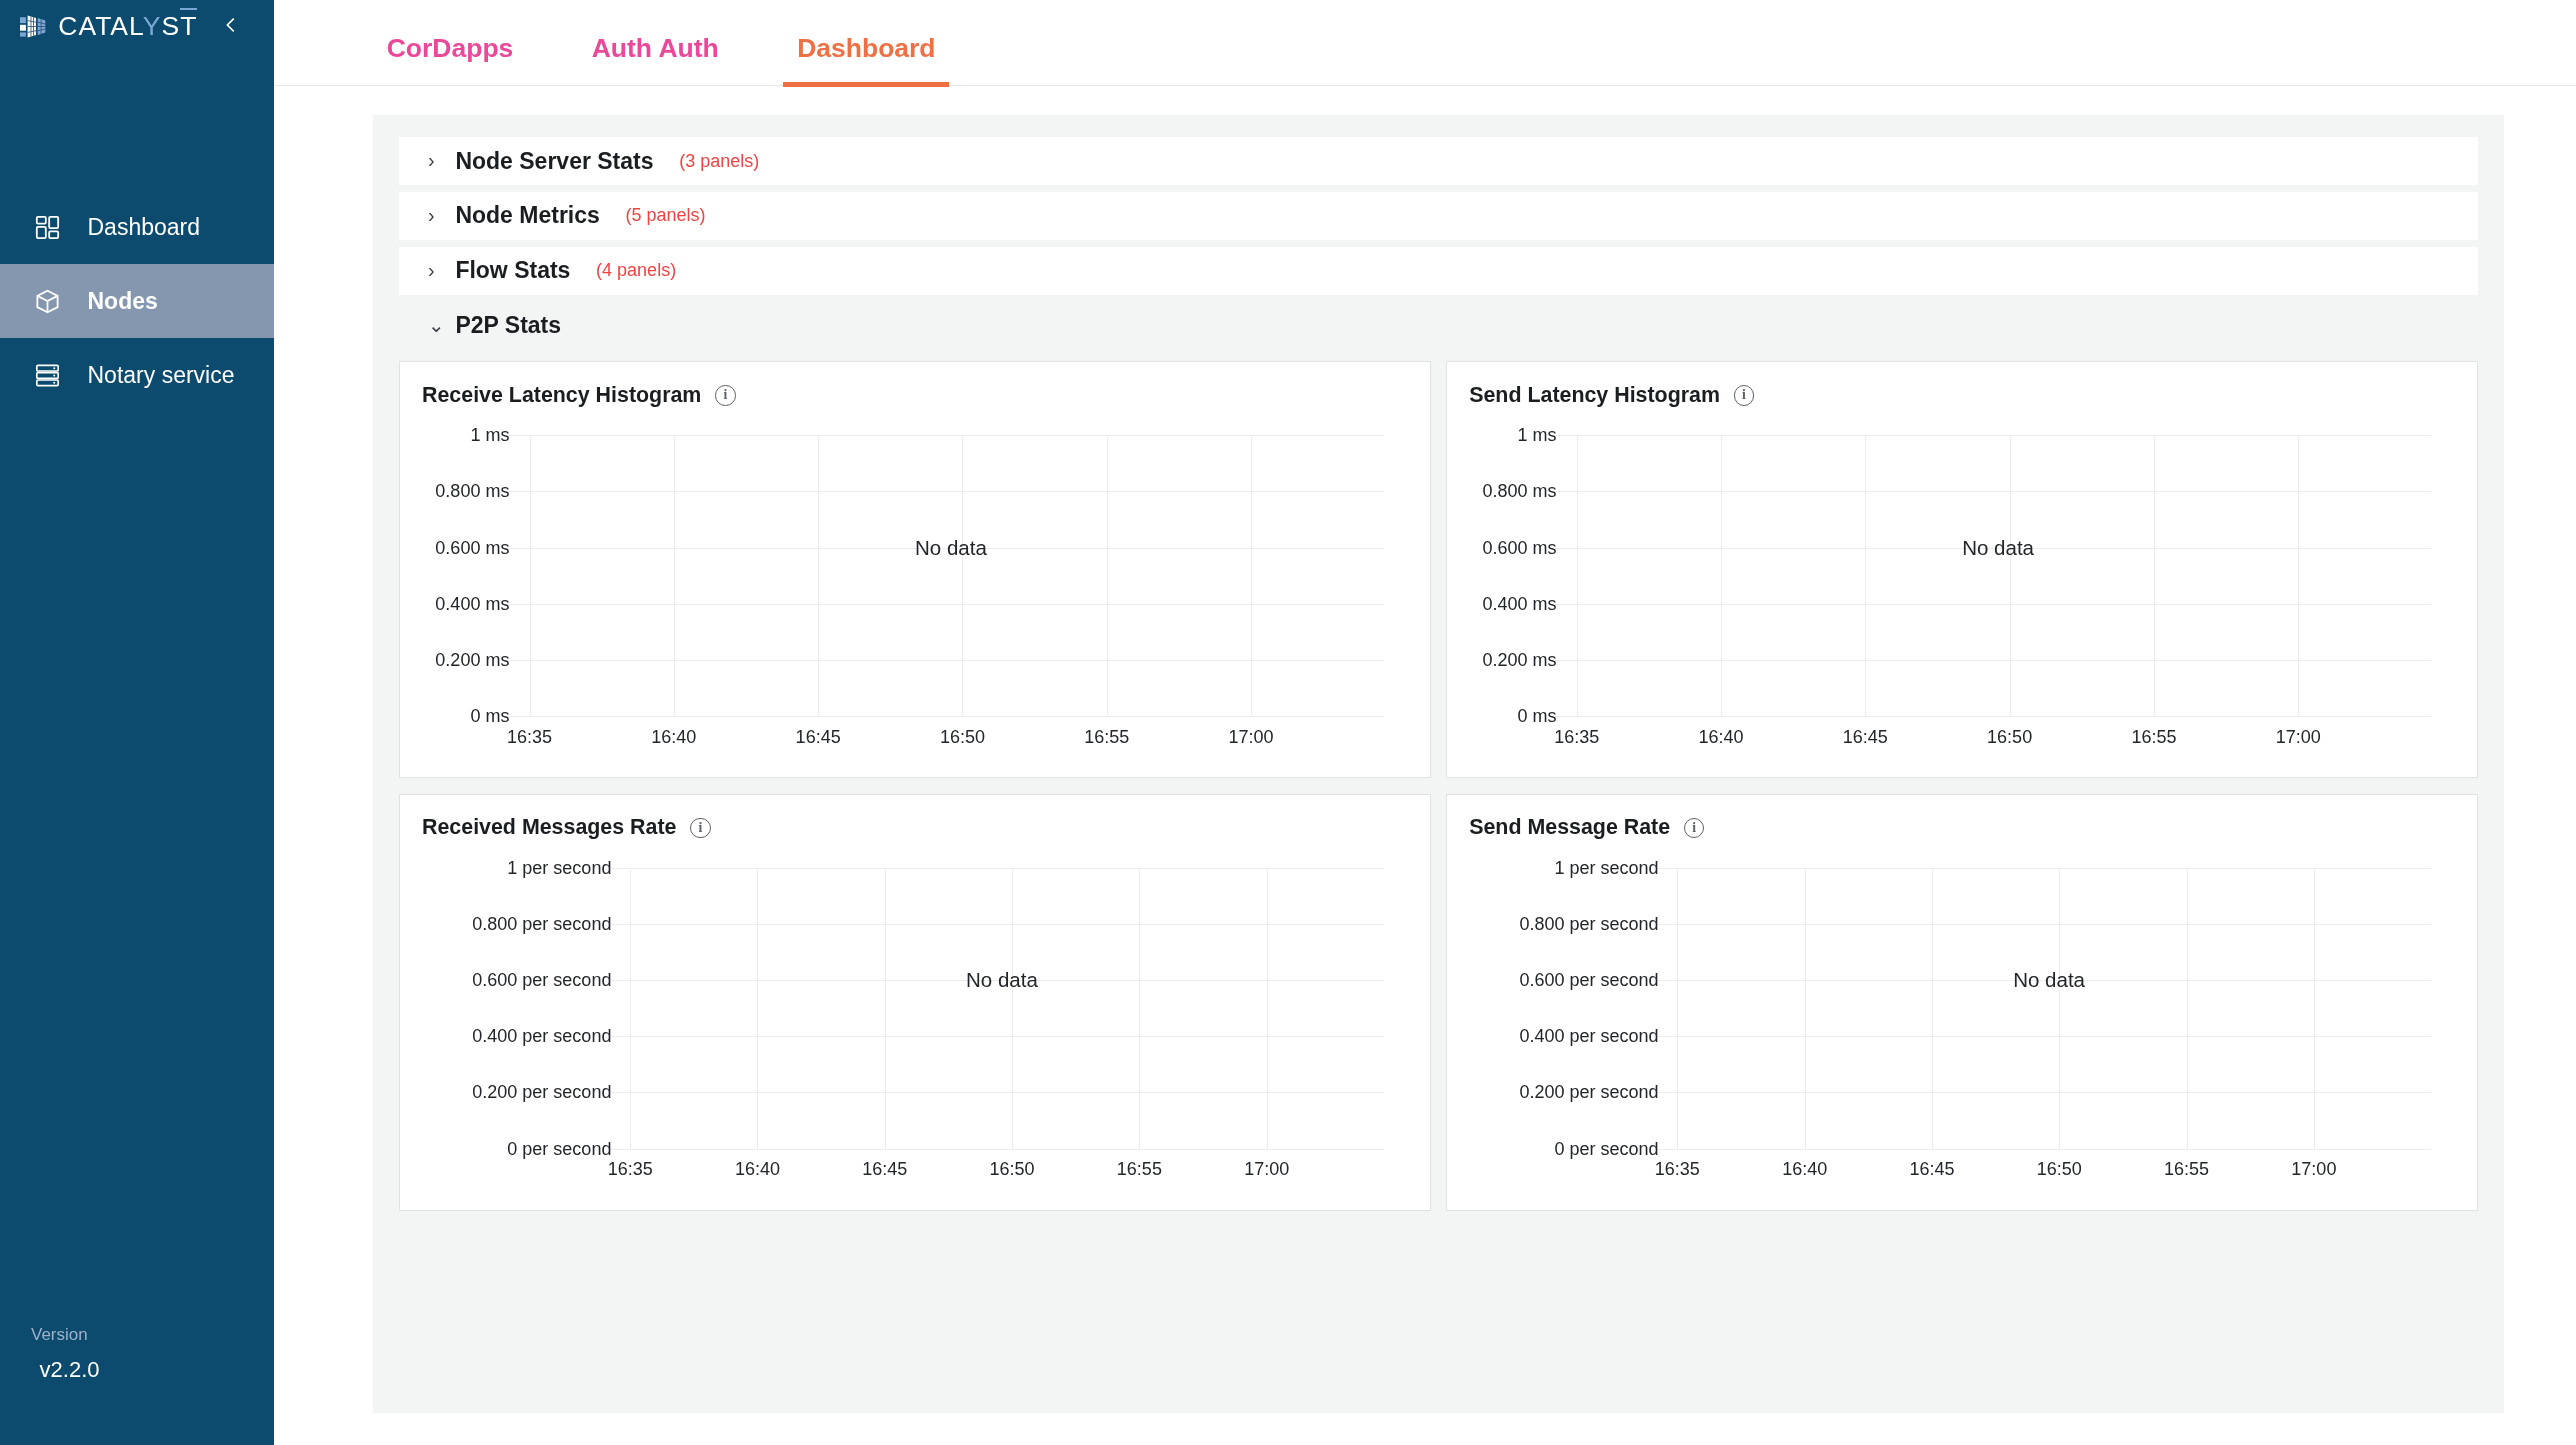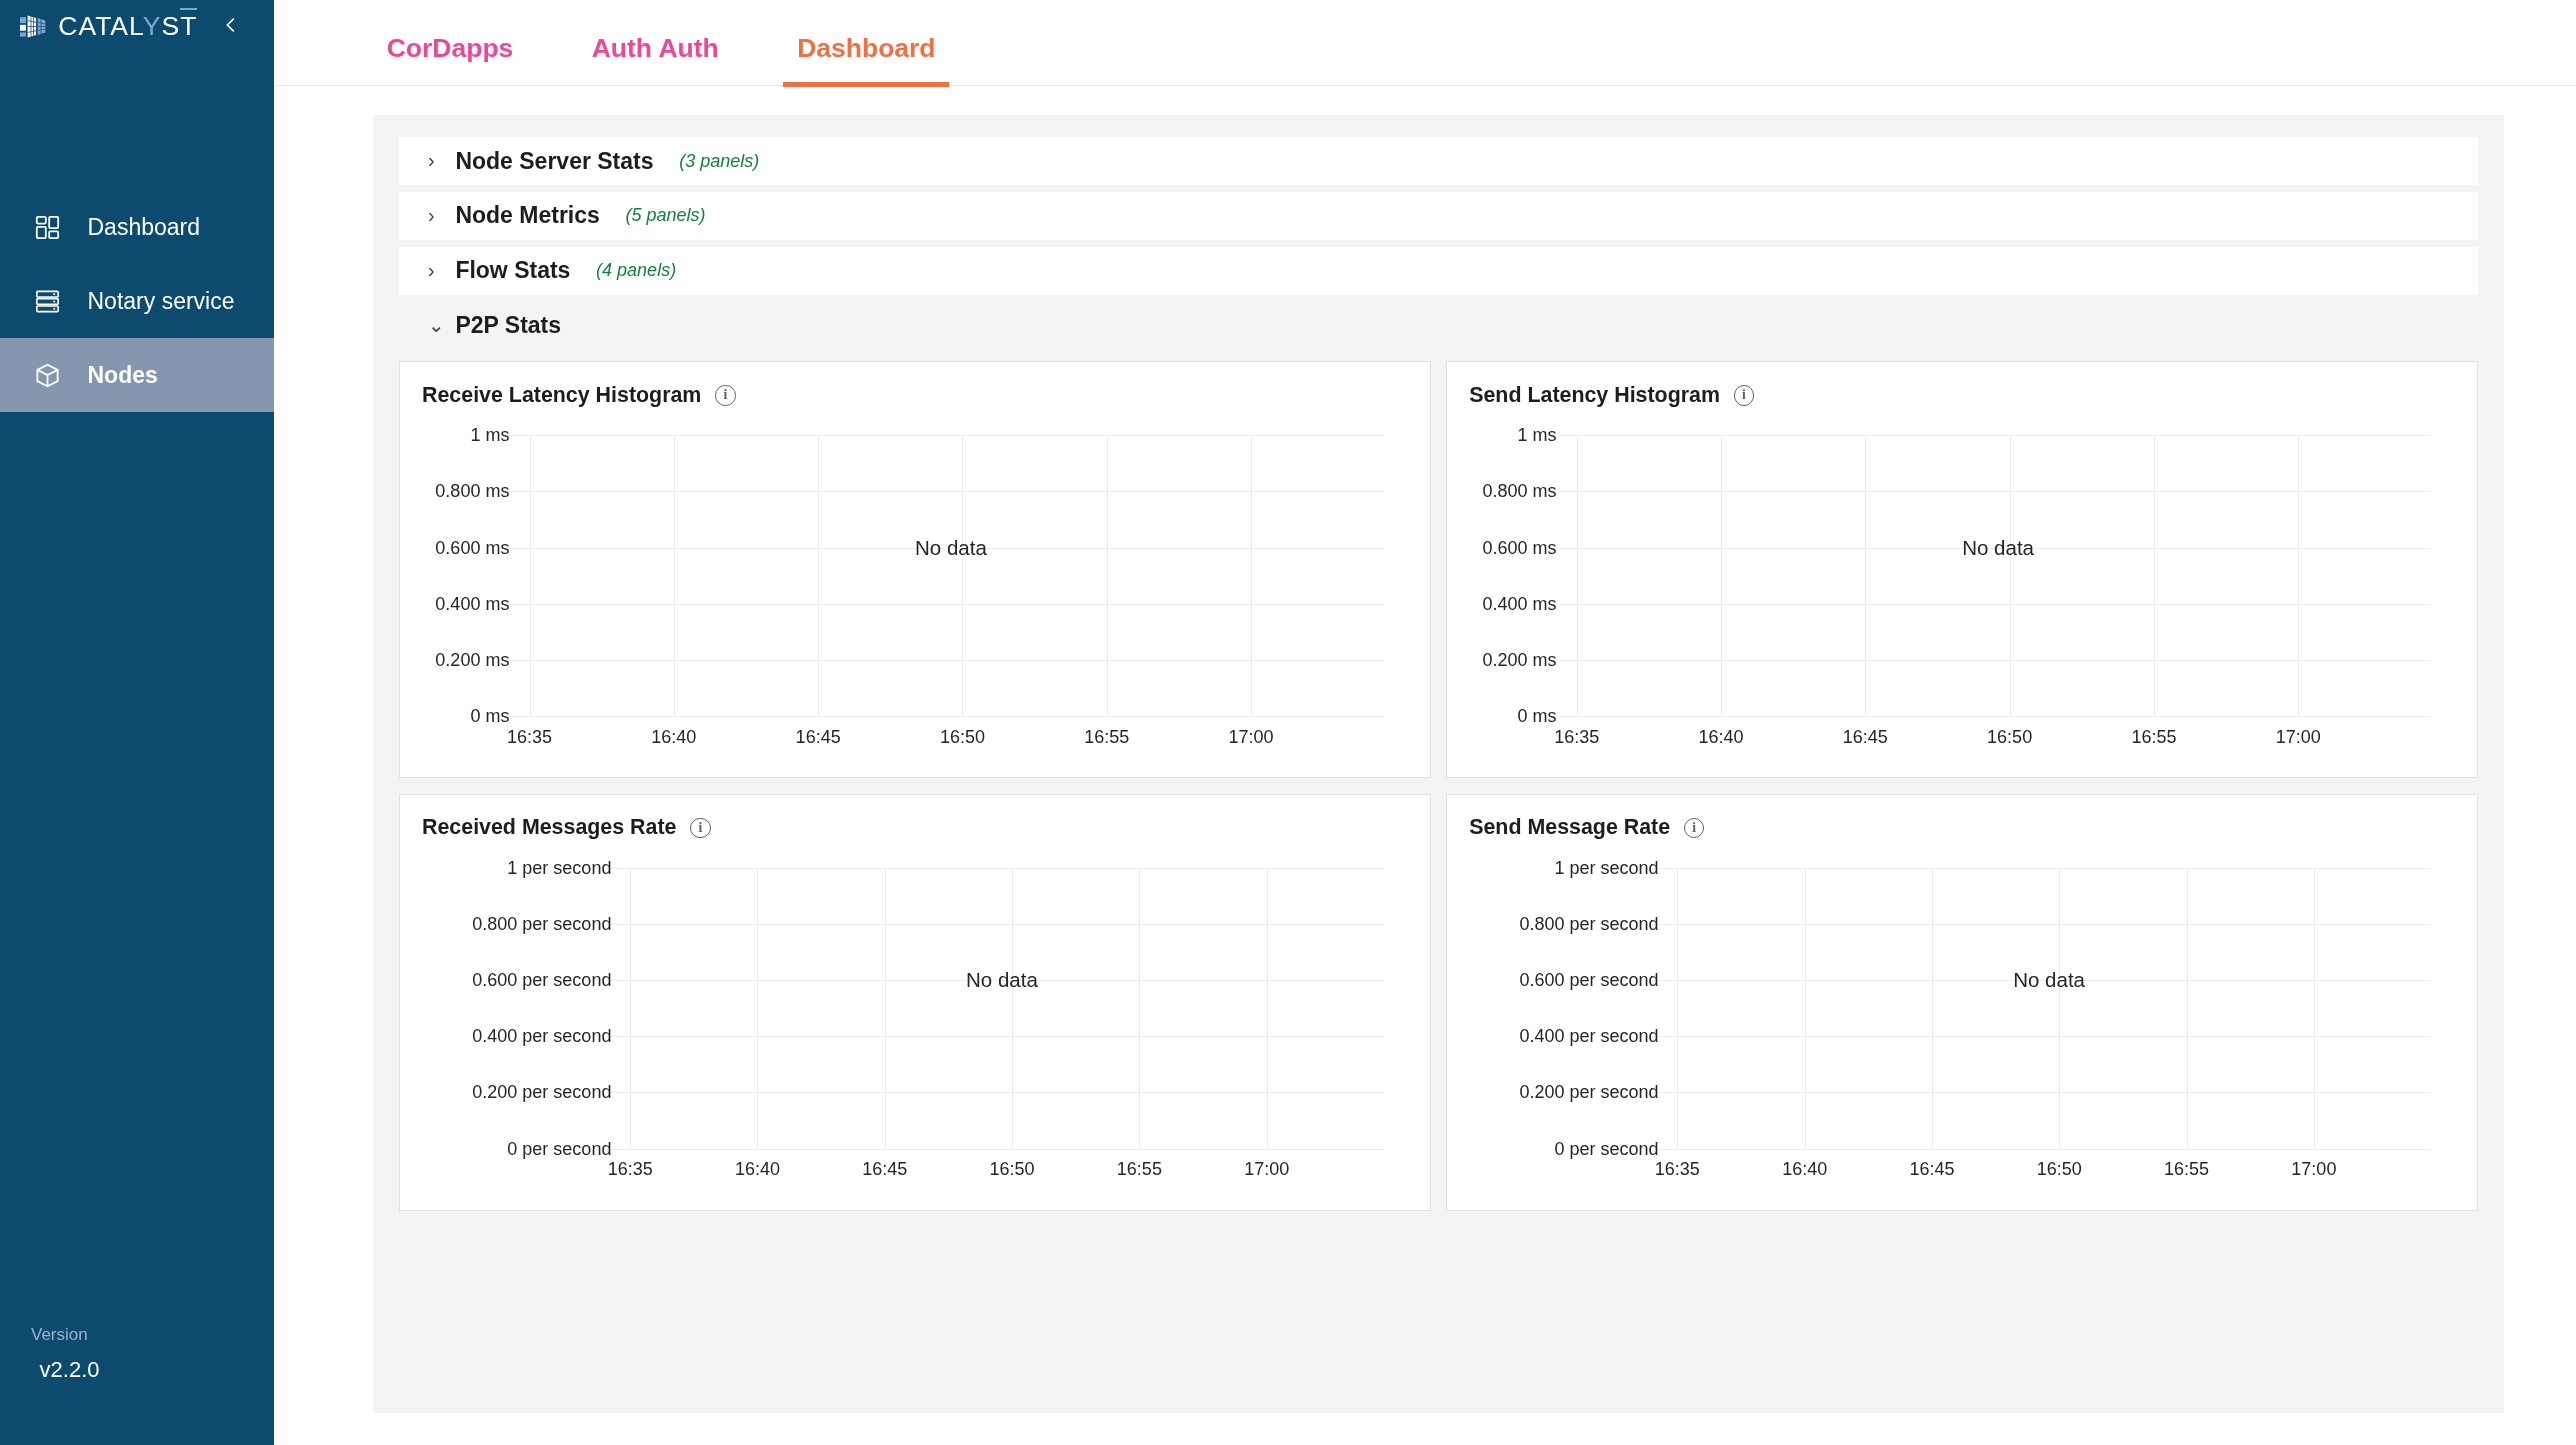--- a/index.html
+++ b/index.html
@@ -100,21 +100,21 @@
     height: 48px;
     display: flex; align-items: center;
     padding-left: 29px;
     gap: 13.7px;
     margin-bottom: 6.8px;
     cursor: pointer;
   }
   .acc-row.expanded { background: transparent; margin-bottom: 0; }
   .chev { font-size: 19.7px; color: #3a3f44; width: 13.7px; line-height: 1; }
   .acc-title { font-size: 23px; font-weight: 700; color: #1b1e21; white-space: nowrap; }
-  .acc-count { font-size: 18px; font-style: italic; color: #15803d; margin-left: 12px; white-space: nowrap; }
+  .acc-count { font-size: 18px; color: #ef4444; margin-left: 12px; white-space: nowrap; }
 
   
   .panel-grid {
     display: grid;
     grid-template-columns: 1fr 1fr;
     gap: 15.4px 15.4px;
     margin-top: 12px;
   }
   .panel {
     background: #ffffff;
@@ -211,43 +211,43 @@
           <svg viewBox="0 0 24 24" width="27" height="27" fill="none" stroke="#ffffff" stroke-width="1.6">
             <rect x="2.5" y="2.5" width="8" height="6" rx="1"></rect>
             <rect x="13.5" y="2.5" width="8" height="10" rx="1"></rect>
             <rect x="2.5" y="11.5" width="8" height="10" rx="1"></rect>
             <rect x="13.5" y="15.5" width="8" height="6" rx="1"></rect>
           </svg>
         </span>
         <span class="nav-label">Dashboard</span>
       </div>
 
+      <div class="nav-item active">
+        <span class="nav-icon">
+          <svg viewBox="0 0 24 24" width="27" height="27" fill="none" stroke="#ffffff" stroke-width="1.6">
+            <path d="M12 2.5 L21 7 L21 17 L12 21.5 L3 17 L3 7 Z"></path>
+            <path d="M3 7 L12 11.5 L21 7"></path>
+            <path d="M12 11.5 L12 21.5"></path>
+          </svg>
+        </span>
+        <span class="nav-label">Nodes</span>
+      </div>
+
       <div class="nav-item">
         <span class="nav-icon">
           <svg viewBox="0 0 24 24" width="27" height="27" fill="none" stroke="#ffffff" stroke-width="1.5">
             <rect x="2.5" y="3" width="19" height="5" rx="1"></rect>
             <rect x="2.5" y="9.5" width="19" height="5" rx="1"></rect>
             <rect x="2.5" y="16" width="19" height="5" rx="1"></rect>
             <circle cx="18" cy="5.5" r="0.9" fill="#ffffff" stroke="none"></circle>
             <circle cx="18" cy="12" r="0.9" fill="#ffffff" stroke="none"></circle>
             <circle cx="18" cy="18.5" r="0.9" fill="#ffffff" stroke="none"></circle>
           </svg>
         </span>
         <span class="nav-label">Notary service</span>
-      </div>
-
-      <div class="nav-item active">
-        <span class="nav-icon">
-          <svg viewBox="0 0 24 24" width="27" height="27" fill="none" stroke="#ffffff" stroke-width="1.6">
-            <path d="M12 2.5 L21 7 L21 17 L12 21.5 L3 17 L3 7 Z"></path>
-            <path d="M3 7 L12 11.5 L21 7"></path>
-            <path d="M12 11.5 L12 21.5"></path>
-          </svg>
-        </span>
-        <span class="nav-label">Nodes</span>
       </div>
 
 
     </nav>
 
     <div class="version">
       <div class="version-label">Version</div>
       <div class="version-value">v2.2.0</div>
     </div>
   </aside>

